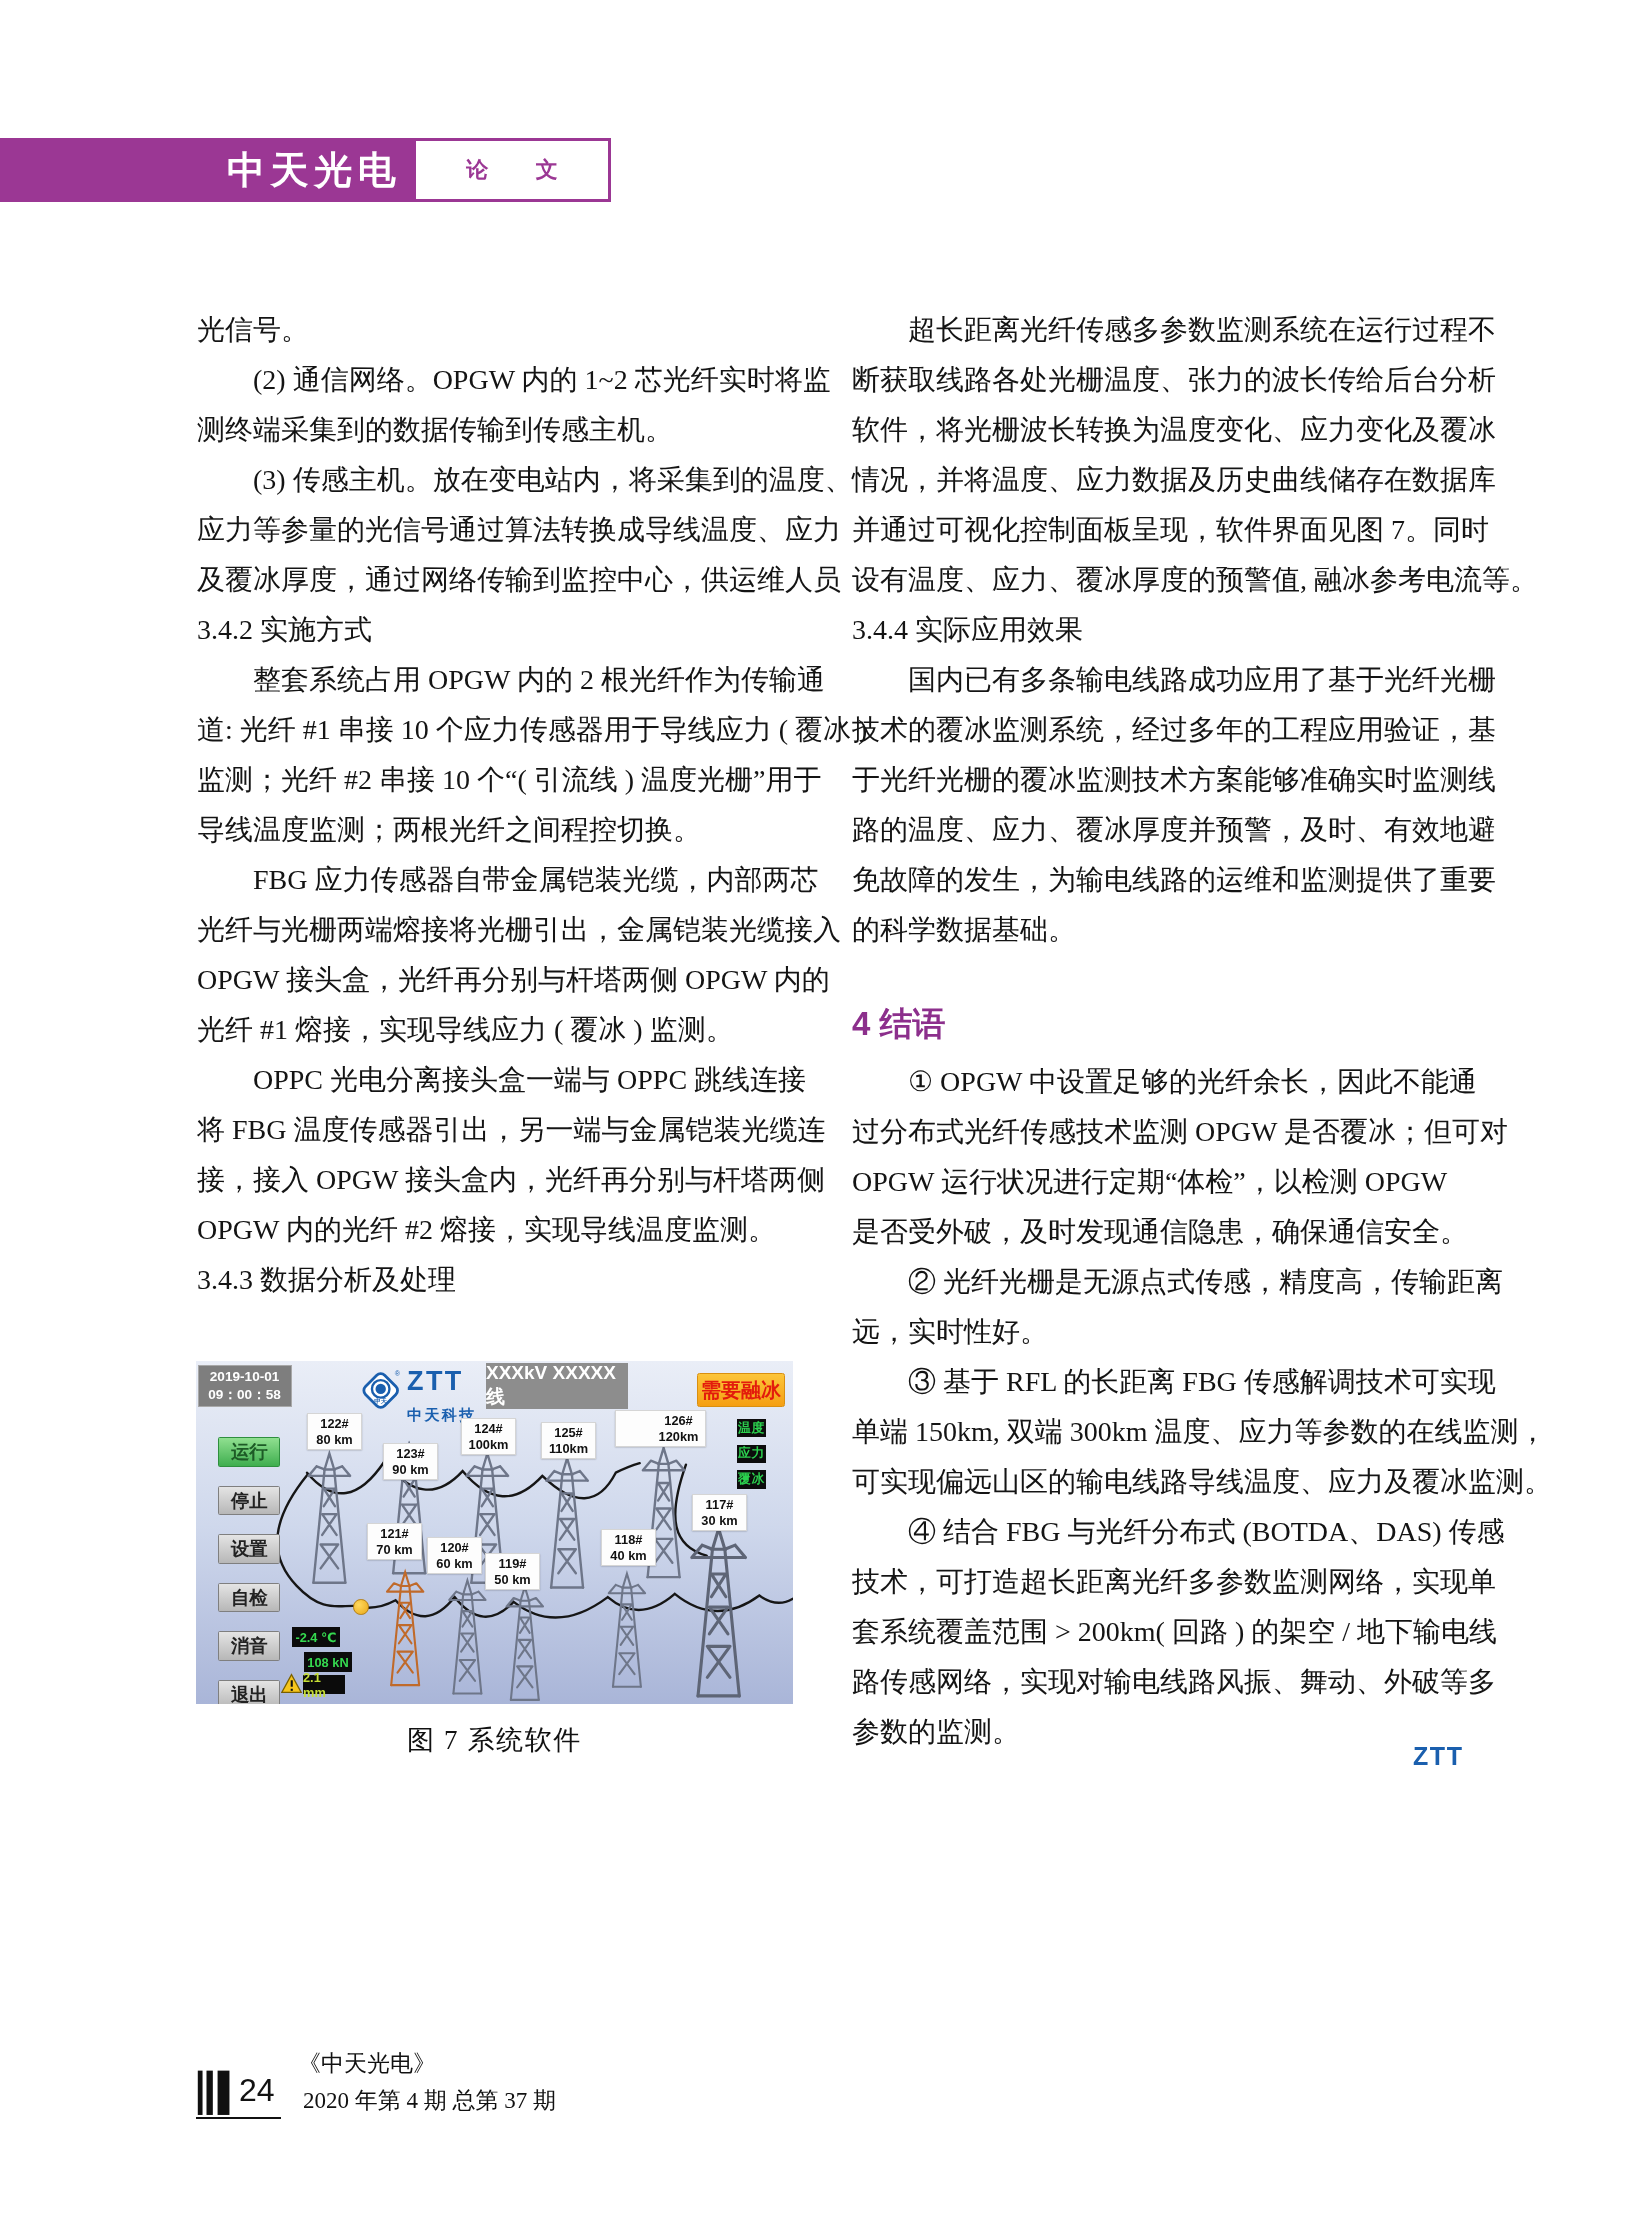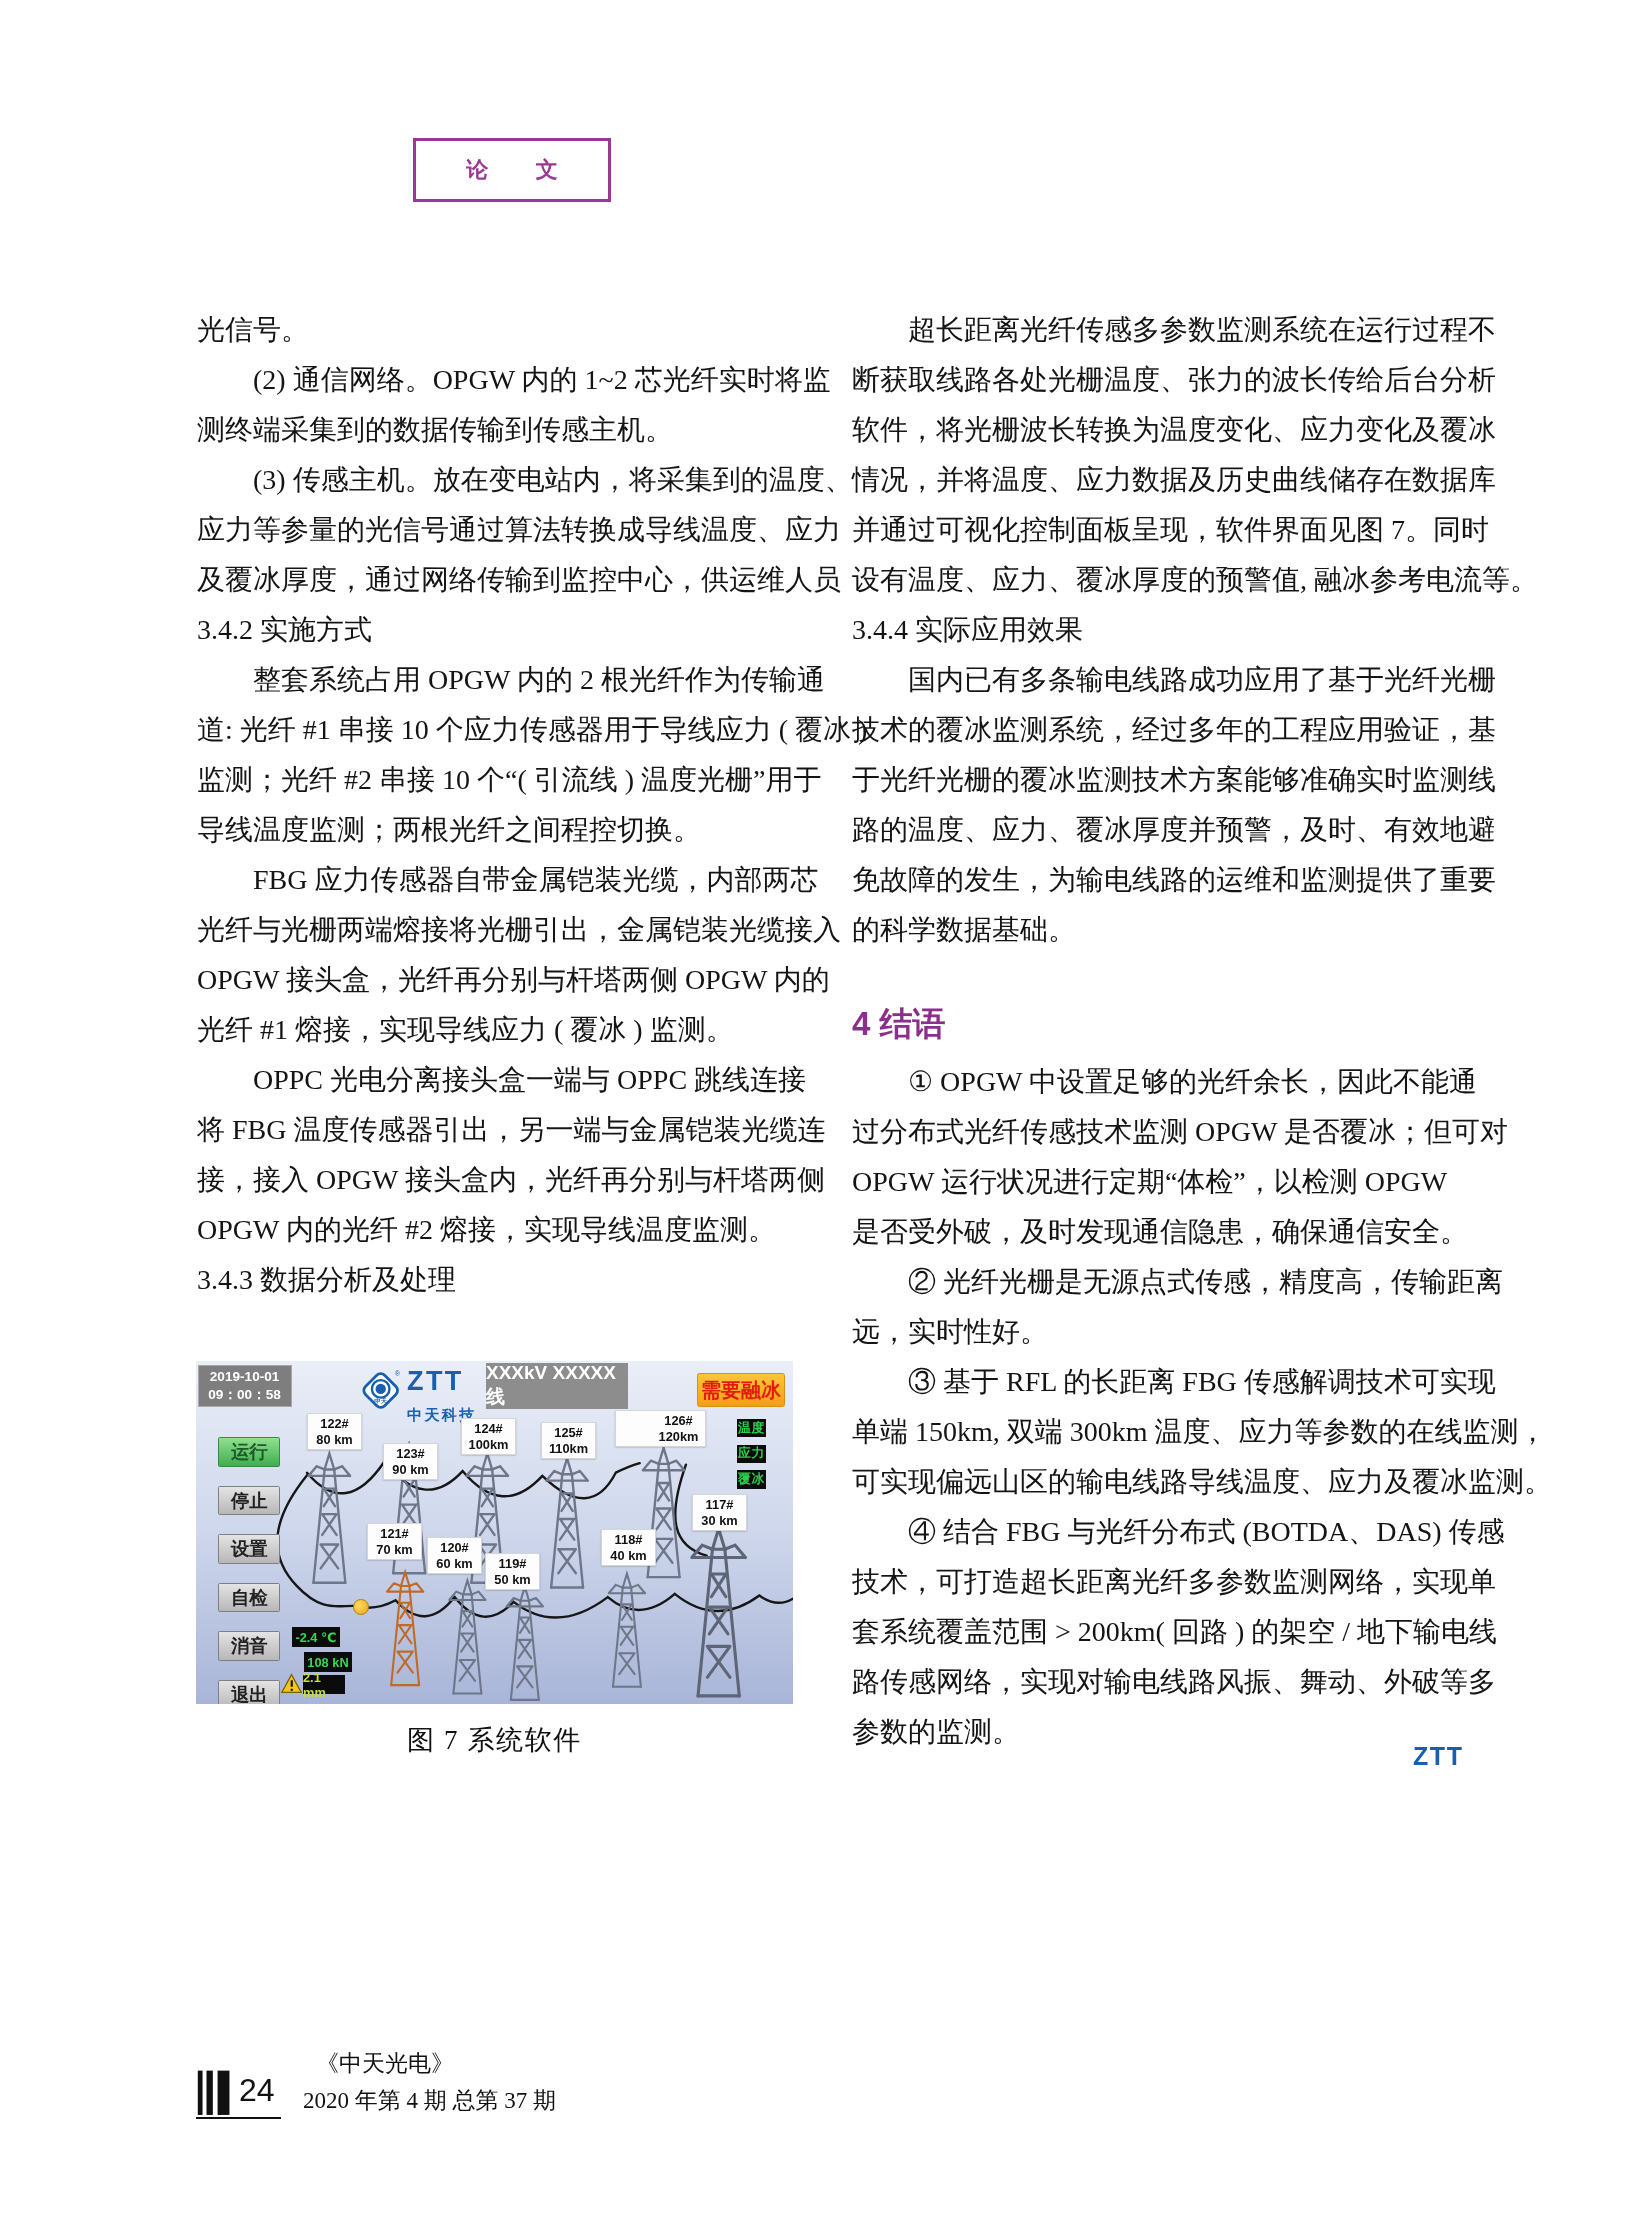--- a/index.html
+++ b/index.html
@@ -65,28 +65,31 @@
        background:radial-gradient(circle at 35% 35%,#ffd95e,#e9a718);border:0.8px solid #b67f10;}
   .warn{position:absolute;left:85px;top:312px;width:21px;height:21px;}
   .caption{position:absolute;left:196px;top:1722px;width:597px;text-align:center;
            font-size:27px;color:#111;letter-spacing:1.6px;}
 
   
   .fbars{position:absolute;left:197px;top:2069px;width:38px;height:46px;}
   .fnum{position:absolute;left:239px;top:2072px;font-family:"Liberation Sans","DejaVu Sans",sans-serif;
         font-size:32px;color:#111;}
   .fline{position:absolute;left:196px;top:2117px;width:85px;height:1.6px;background:#111;}
-  .fjournal{position:absolute;left:316px;top:2048px;font-size:23px;color:#111;}
+  .fjournal{position:absolute;left:298px;top:2048px;font-size:23px;color:#111;}
   .fissue{position:absolute;left:303px;top:2085px;font-size:23px;color:#111;}
 </style>
 </head>
 <body>
 
 <div class="page">
 
+  <div class="hbar">
+    <div class="hbrand">中天光电</div>
+  </div>
   <div class="htab">论 文</div>
 
   <div class="col left">
 
   <div class="ln i0">光信号。</div>
       <div class="ln ind i1">(2) 通信网络。OPGW 内的 1~2 芯光纤实时将监</div>
       <div class="ln i2">测终端采集到的数据传输到传感主机。</div>
       <div class="ln ind i3">(3) 传感主机。放在变电站内，将采集到的温度、</div>
       <div class="ln i4">应力等参量的光信号通过算法转换成导线温度、应力</div>
       <div class="ln i5">及覆冰厚度，通过网络传输到监控中心，供运维人员</div>

